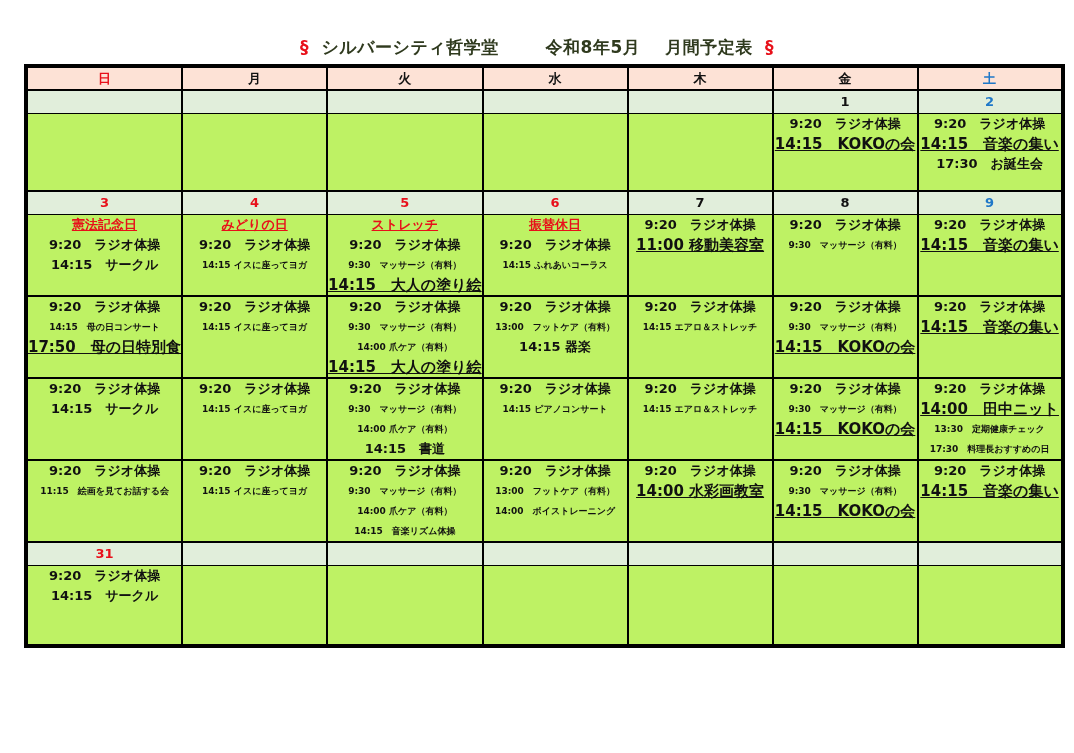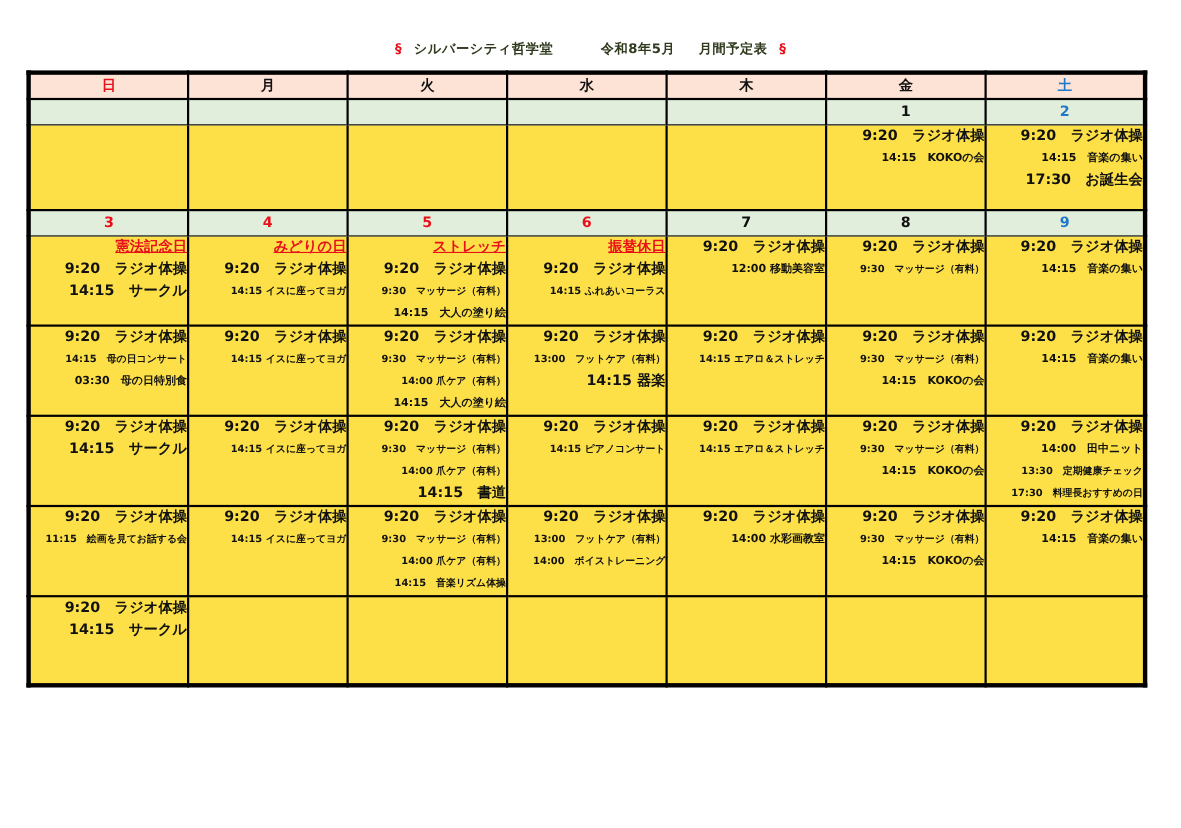--- a/index.html
+++ b/index.html
@@ -1,37 +1,37 @@
 <!DOCTYPE html>
 <html><head>
   <meta charset="utf-8">
   <style>
     html, body { margin: 0; padding: 0; background: #ffffff; }
     body { width: 1074px; height: 753px; position: relative; overflow: hidden;
            font-family: "DejaVu Sans", "Liberation Sans", sans-serif; color: #111; }
     .title { position: absolute; left: 0; top: 36px; width: 1074px; text-align: center;
-             font-size: 12px; font-weight: bold; color: #2f3a1e; letter-spacing: 0.5px; }
+             font-size: 17px; font-weight: bold; color: #2f3a1e; letter-spacing: 0.5px; }
     .title .mark { color: #e8101a; margin: 0 6px; }
     .title .gap { display: inline-block; width: 34px; }
     .title .gap2 { display: inline-block; width: 12px; }
     .cal { position: absolute; left: 24px; top: 64px; border-collapse: collapse;
            border: 4px solid #000; table-layout: fixed; }
     .cal td { border: 2px solid #000; padding: 0; text-align: center; vertical-align: top; }
     .cal col { width: 145px; }
     .dow td { height: 21px; background: #fde2d6; font-weight: bold; font-size: 13px;
               vertical-align: middle; line-height: 21px; }
     .daterow td { height: 22px; background: #e1eedb; font-weight: bold; font-size: 13px;
                   vertical-align: middle; line-height: 22px; border-bottom-width: 1px; }
-    .content td { height: 76px; background: #fde047; border-top-width: 1px; text-align: right; }
+    .content td { height: 76px; background: #bef264; border-top-width: 1px; }
     .content.last td { height: 78px; }
     .sun { color: #e8101a; }
     .sat { color: #1f78c8; }
     .ev { display: block; white-space: nowrap; font-weight: bold; font-size: 13px;
           line-height: 20px; color: #111; }
-    .ev.sm { font-size: 10px; }
+    .ev.sm { font-size: 15px; text-decoration: underline; }
     .ev.xs { font-size: 9px; }
     .ev.hol { color: #e8101a; text-decoration: underline; }
   </style>
 </head>
 <body>
 
 <div class="title">
   <span class="mark">§</span>
   <span>シルバーシティ哲学堂</span>
   <span class="gap"></span>
@@ -112,36 +112,36 @@
           <span class="ev xs">9:30　マッサージ（有料）</span>
           <span class="ev sm">14:15　大人の塗り絵</span>
         </td>
         <td>
           <span class="ev hol">振替休日</span>
           <span class="ev">9:20　ラジオ体操</span>
           <span class="ev xs">14:15 ふれあいコーラス</span>
         </td>
         <td>
           <span class="ev">9:20　ラジオ体操</span>
-          <span class="ev sm">12:00 移動美容室</span>
+          <span class="ev sm">11:00 移動美容室</span>
         </td>
         <td>
           <span class="ev">9:20　ラジオ体操</span>
           <span class="ev xs">9:30　マッサージ（有料）</span>
         </td>
         <td>
           <span class="ev">9:20　ラジオ体操</span>
           <span class="ev sm">14:15　音楽の集い</span>
         </td>
       </tr>
       <tr class="content">
         <td>
           <span class="ev">9:20　ラジオ体操</span>
           <span class="ev xs">14:15　母の日コンサート</span>
-          <span class="ev sm">03:30　母の日特別食</span>
+          <span class="ev sm">17:50　母の日特別食</span>
         </td>
         <td>
           <span class="ev">9:20　ラジオ体操</span>
           <span class="ev xs">14:15 イスに座ってヨガ</span>
         </td>
         <td>
           <span class="ev">9:20　ラジオ体操</span>
           <span class="ev xs">9:30　マッサージ（有料）</span>
           <span class="ev xs">14:00 爪ケア（有料）</span>
           <span class="ev sm">14:15　大人の塗り絵</span>
@@ -226,20 +226,29 @@
         </td>
         <td>
           <span class="ev">9:20　ラジオ体操</span>
           <span class="ev xs">9:30　マッサージ（有料）</span>
           <span class="ev sm">14:15　KOKOの会</span>
         </td>
         <td>
           <span class="ev">9:20　ラジオ体操</span>
           <span class="ev sm">14:15　音楽の集い</span>
         </td>
+      </tr>
+      <tr class="daterow">
+        <td class="sun">31</td>
+        <td></td>
+        <td></td>
+        <td></td>
+        <td></td>
+        <td></td>
+        <td class="sat"></td>
       </tr>
       <tr class="content last">
         <td>
           <span class="ev">9:20　ラジオ体操</span>
           <span class="ev">14:15　サークル</span>
         </td>
         <td></td>
         <td></td>
         <td></td>
         <td></td>

